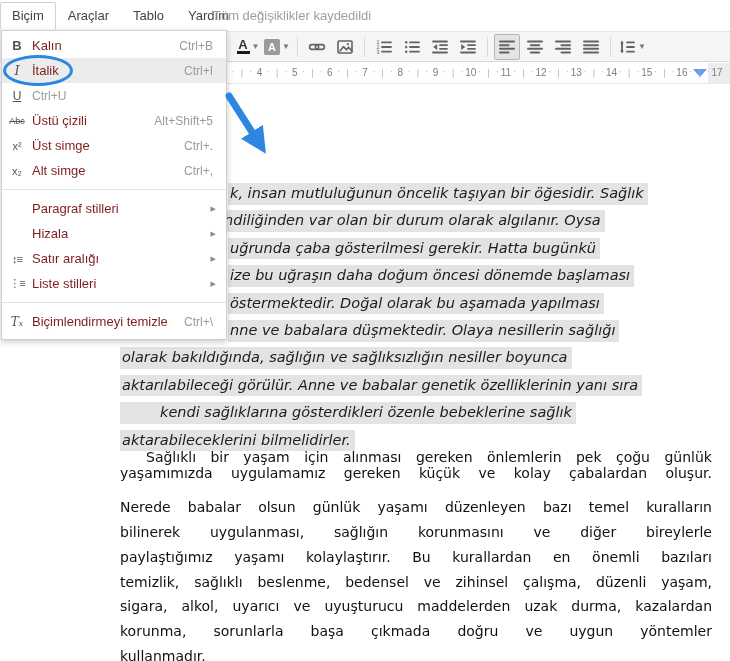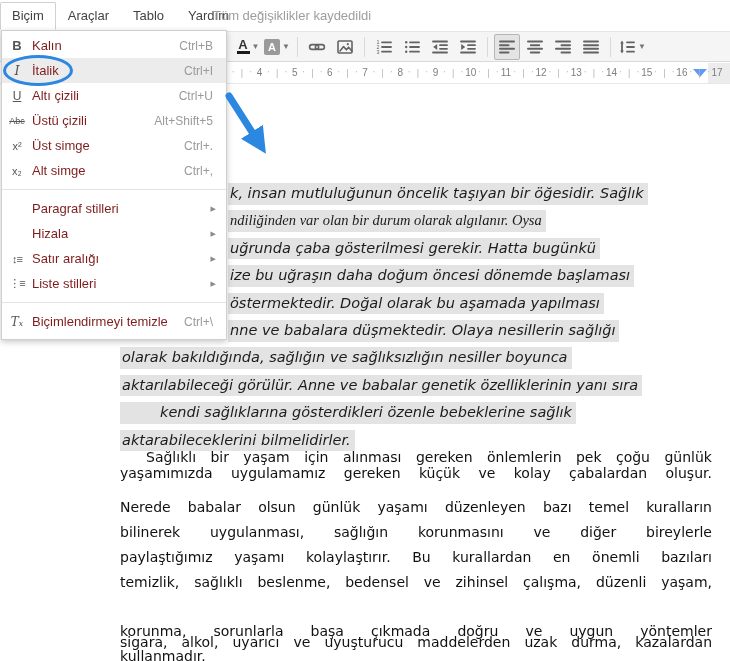--- a/index.html
+++ b/index.html
@@ -268,21 +268,21 @@
     <span class="r-dot" style="left: 655.5px;">·</span>
     <span class="r-pipe" style="left: 664.3px;">|</span>
     <span class="r-dot" style="left: 673.1px;">·</span>
     <span class="r-dot" style="left: 690.7px;">·</span>
     <span class="r-pipe" style="left: 699.5px;">|</span>
     <span class="r-dot" style="left: 708.3px;">·</span>
   </div>
 
 <div id="doc">
     <div class="sel-line" style="left: 228px; top: 100px;">k, insan mutluluğunun öncelik taşıyan bir öğesidir. Sağlık</div>
-    <div class="sel-line" style="left: 228px; top: 127.4px; font-family: Liberation Serif, serif;">ndiliğinden var olan bir durum olarak algılanır. Oysa</div>
+    <div class="sel-line" style="left: 222px; top: 127.4px;">ndiliğinden var olan bir durum olarak algılanır. Oysa</div>
     <div class="sel-line" style="left: 228px; top: 154.8px;">uğrunda çaba gösterilmesi gerekir. Hatta bugünkü</div>
     <div class="sel-line" style="left: 228px; top: 182.2px;">ize bu uğraşın daha doğum öncesi dönemde başlaması</div>
     <div class="sel-line" style="left: 228px; top: 209.6px;">östermektedir. Doğal olarak bu aşamada yapılması</div>
     <div class="sel-line" style="left: 228px; top: 237px;">nne ve babalara düşmektedir. Olaya nesillerin sağlığı</div>
     <div class="sel-line" style="left: 120px; top: 264.4px;">olarak bakıldığında, sağlığın ve sağlıksızlığın nesiller boyunca</div>
     <div class="sel-line" style="left: 120px; top: 291.8px;">aktarılabileceği görülür. Anne ve babalar genetik özelliklerinin yanı sıra</div>
     <div class="sel-line" style="left: 120px; top: 319.2px; padding-left: 40px;">kendi sağlıklarına gösterdikleri özenle bebeklerine sağlık</div>
     <div class="sel-line" style="left: 120px; top: 346.6px;">aktarabileceklerini bilmelidirler.</div>
     <div class="jline first" style="top: 366px;">
       <span>Sağlıklı</span>
@@ -340,21 +340,21 @@
       <span>temizlik,</span>
       <span>sağlıklı</span>
       <span>beslenme,</span>
       <span>bedensel</span>
       <span>ve</span>
       <span>zihinsel</span>
       <span>çalışma,</span>
       <span>düzenli</span>
       <span>yaşam,</span>
     </div>
-    <div class="jline" style="top: 515.4px; margin-top: 36px;">
+    <div class="jline" style="top: 515.4px;">
       <span>sigara,</span>
       <span>alkol,</span>
       <span>uyarıcı</span>
       <span>ve</span>
       <span>uyuşturucu</span>
       <span>maddelerden</span>
       <span>uzak</span>
       <span>durma,</span>
       <span>kazalardan</span>
     </div>
@@ -377,21 +377,20 @@
       <span class="mi-label">Kalın</span>
       <span class="mi-shortcut">Ctrl+B</span>
     </div>
     <div class="menu-item hl">
       <span class="mi-icon italic">I</span>
       <span class="mi-label">İtalik</span>
       <span class="mi-shortcut">Ctrl+I</span>
     </div>
     <div class="menu-item">
       <span class="mi-icon underline">U</span>
-      <span class="mi-label">Altı çizili</span>
       <span class="mi-shortcut">Ctrl+U</span>
     </div>
     <div class="menu-item">
       <span class="mi-icon strike">Abc</span>
       <span class="mi-label">Üstü çizili</span>
       <span class="mi-shortcut">Alt+Shift+5</span>
     </div>
     <div class="menu-item">
       <span class="mi-icon script">x²</span>
       <span class="mi-label">Üst simge</span>

